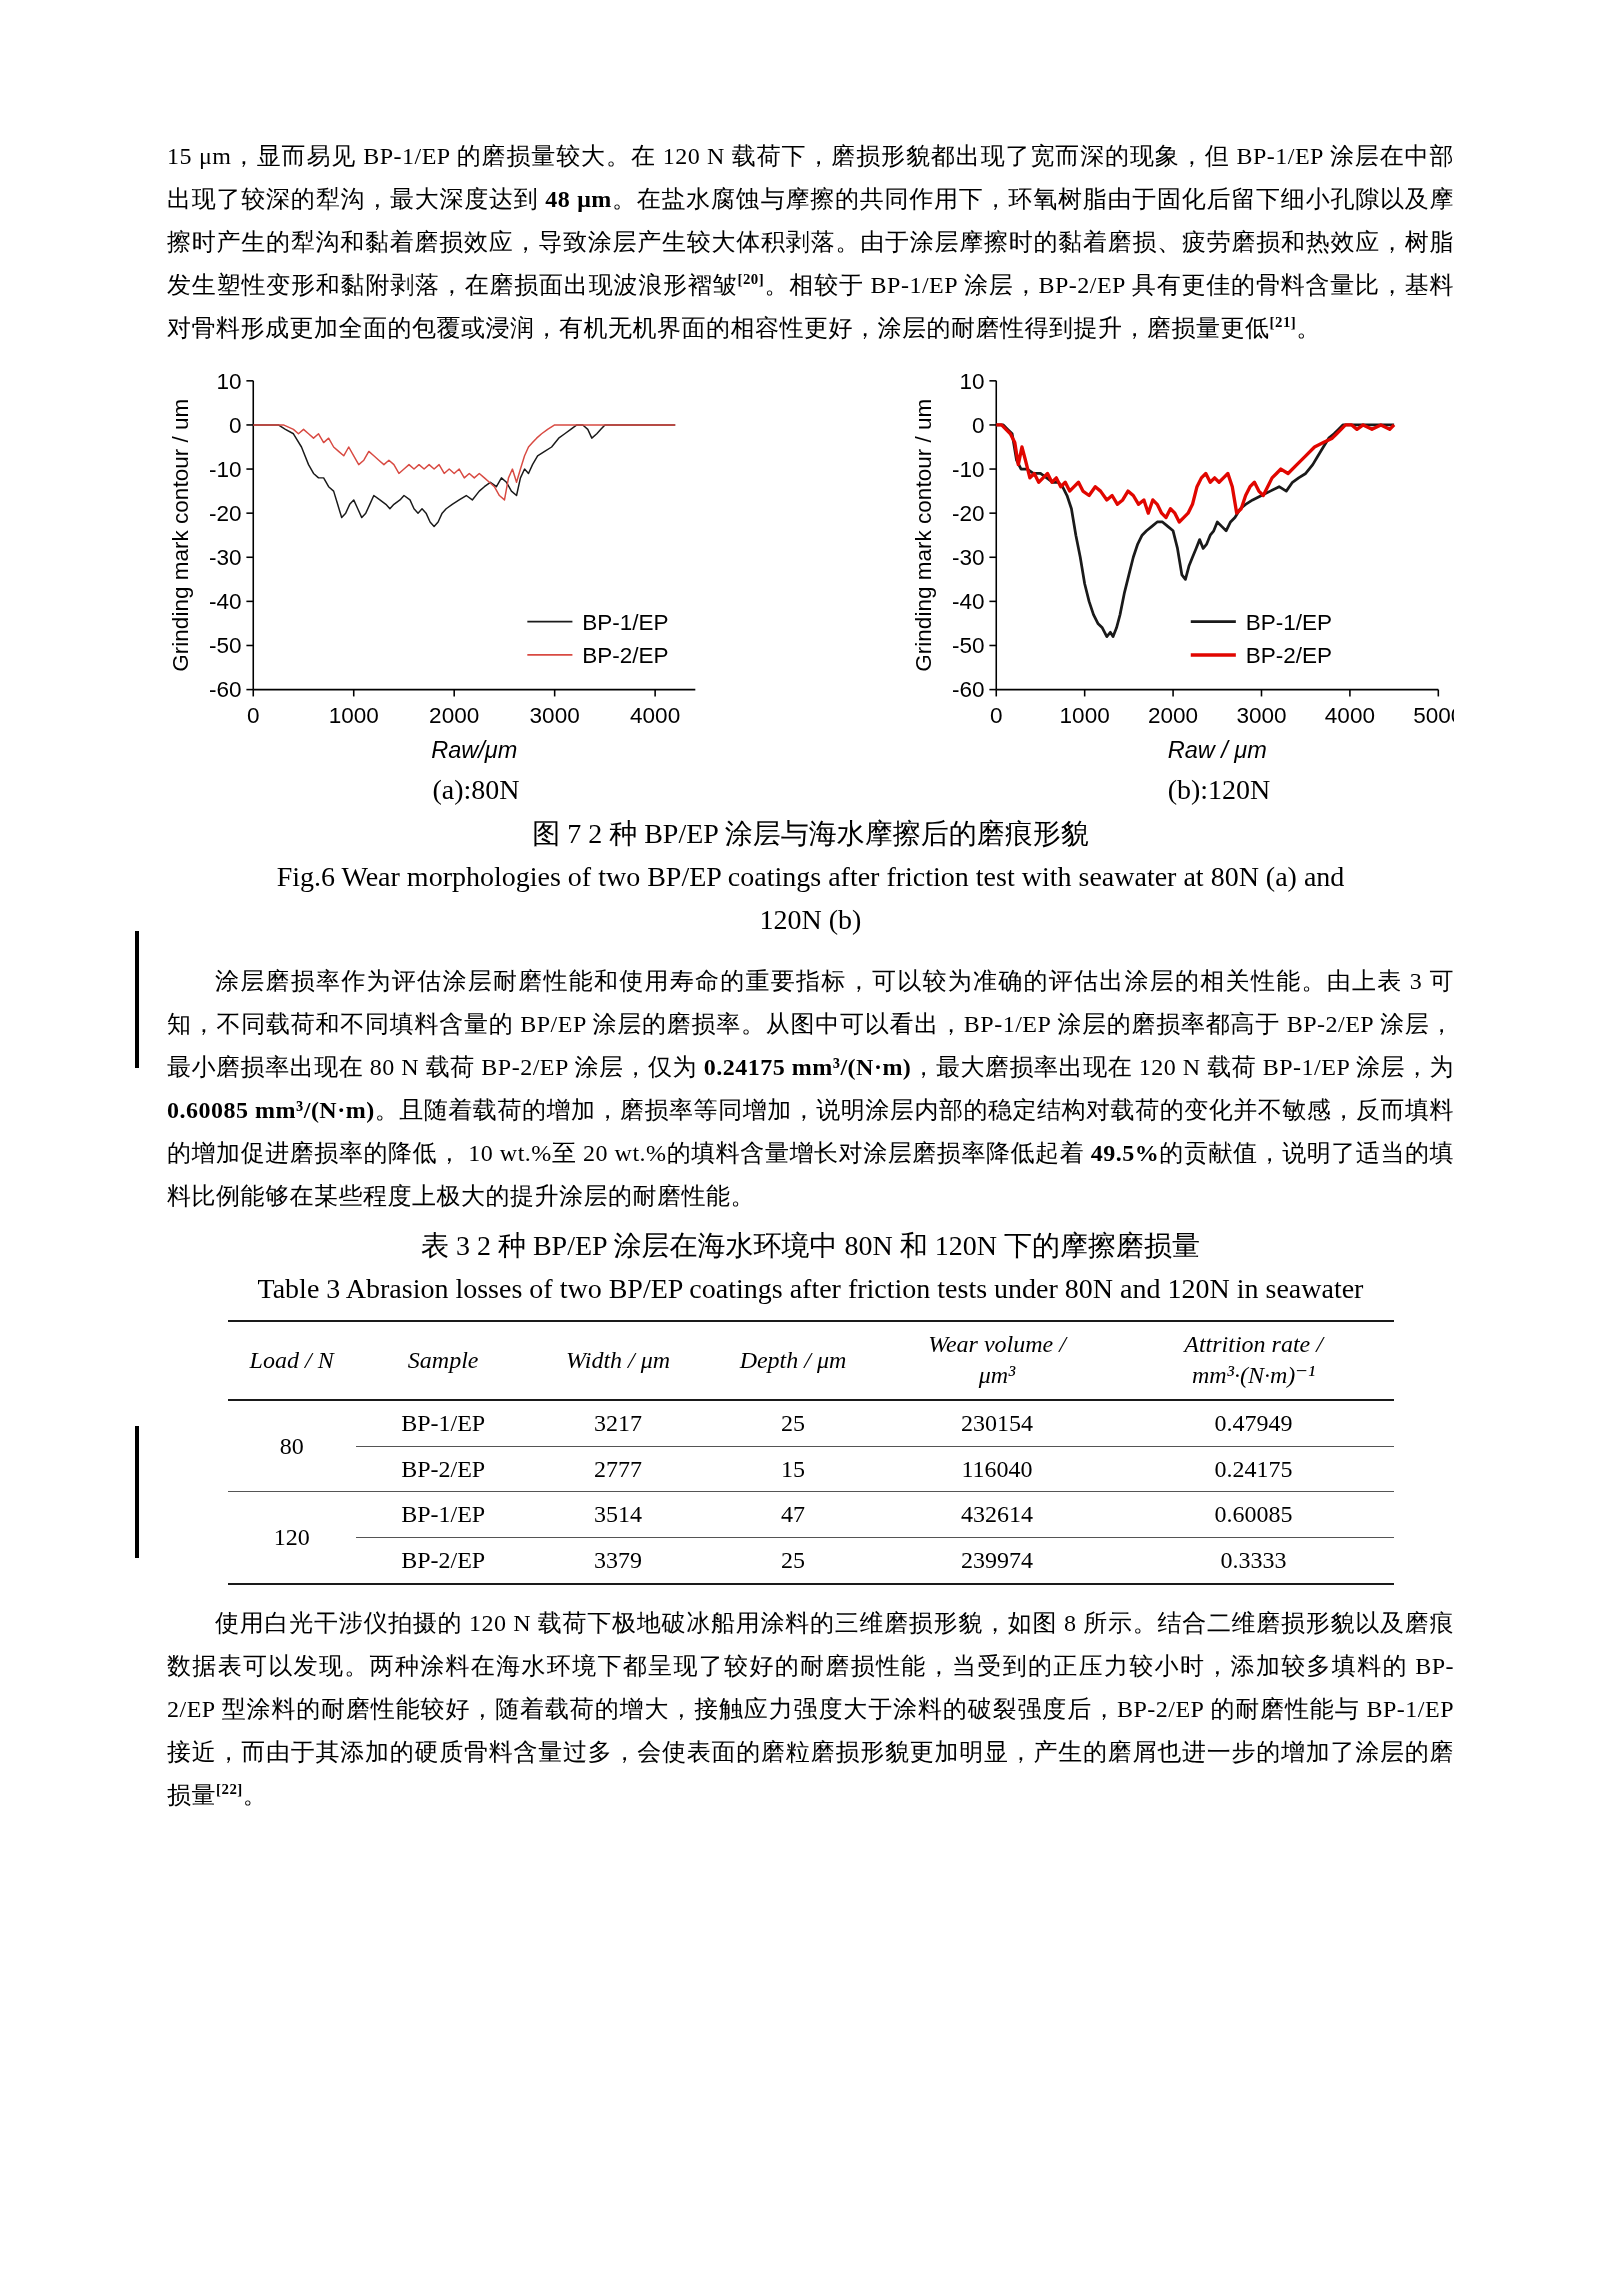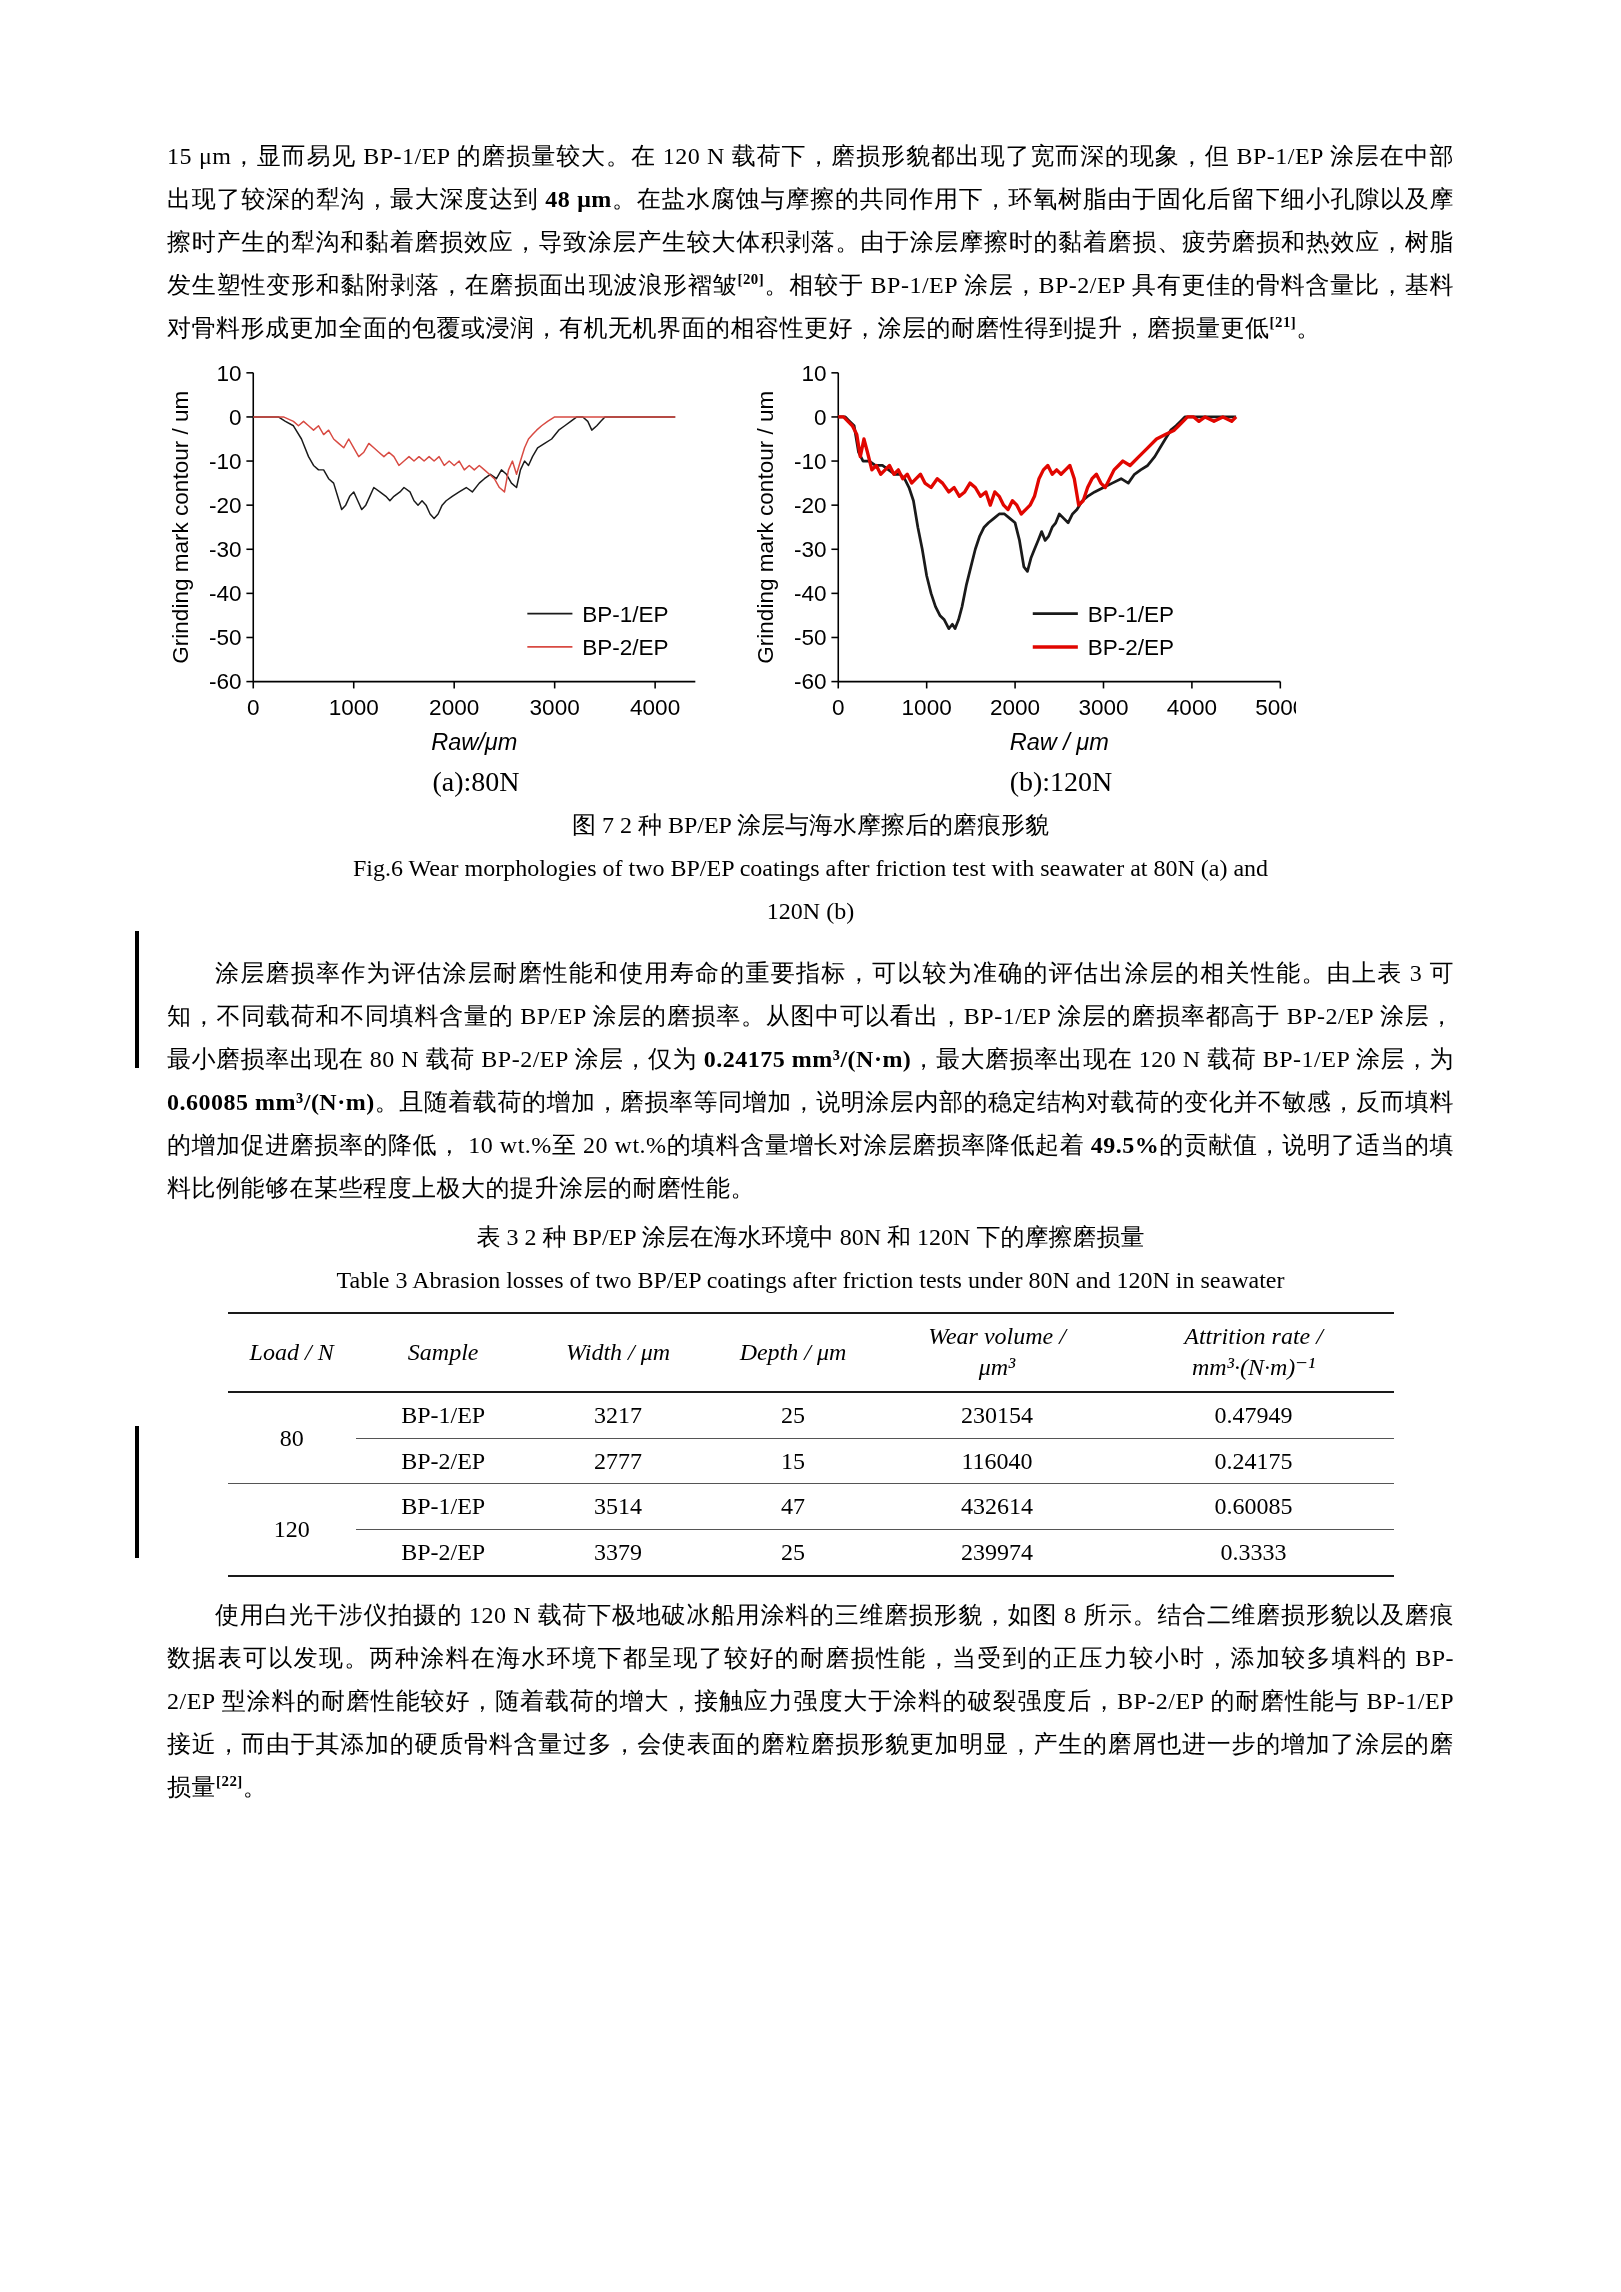--- a/index.html
+++ b/index.html
@@ -12,27 +12,27 @@
   }
   .page { position:absolute; inset:0; padding:135px 167px 0 167px; }
   .body-text {
     font-size:24px; line-height:43px; text-align:justify;
     letter-spacing:0.5px;
   }
   .indent { text-indent:2em; }
   sup.ref { font-size:0.62em; font-weight:bold; line-height:0; vertical-align:super; }
   b.val { font-weight:bold; }
 
-  .figure-row { display:flex; justify-content:flex-start; gap:41px; margin-top:9px; }
+  .figure-row { display:flex; justify-content:space-between; gap:41px; margin-top:17px; }
   .chart-block { display:flex; flex-direction:column; align-items:center; }
   .chart-block svg { display:block; }
   svg text { font-family:"Liberation Sans","DejaVu Sans",sans-serif; fill:#000; }
   .sub-label { font-size:28px; margin-top:0px; padding-left:74px; }
 
-  .caption { font-size:24px; line-height:43px; text-align:center; }
+  .caption { font-size:28px; line-height:43px; text-align:center; }
   .caption.zh { margin-top:5.9px; }
 
   .para-gap { margin-top:19px; }
 
   table.data-table {
     width:1166px; margin:9.8px auto 17.6px auto;
     border-collapse:collapse;
     font-size:24px;
     border-top:2.9px solid #1a1a1a;
     border-bottom:2.9px solid #1a1a1a;

